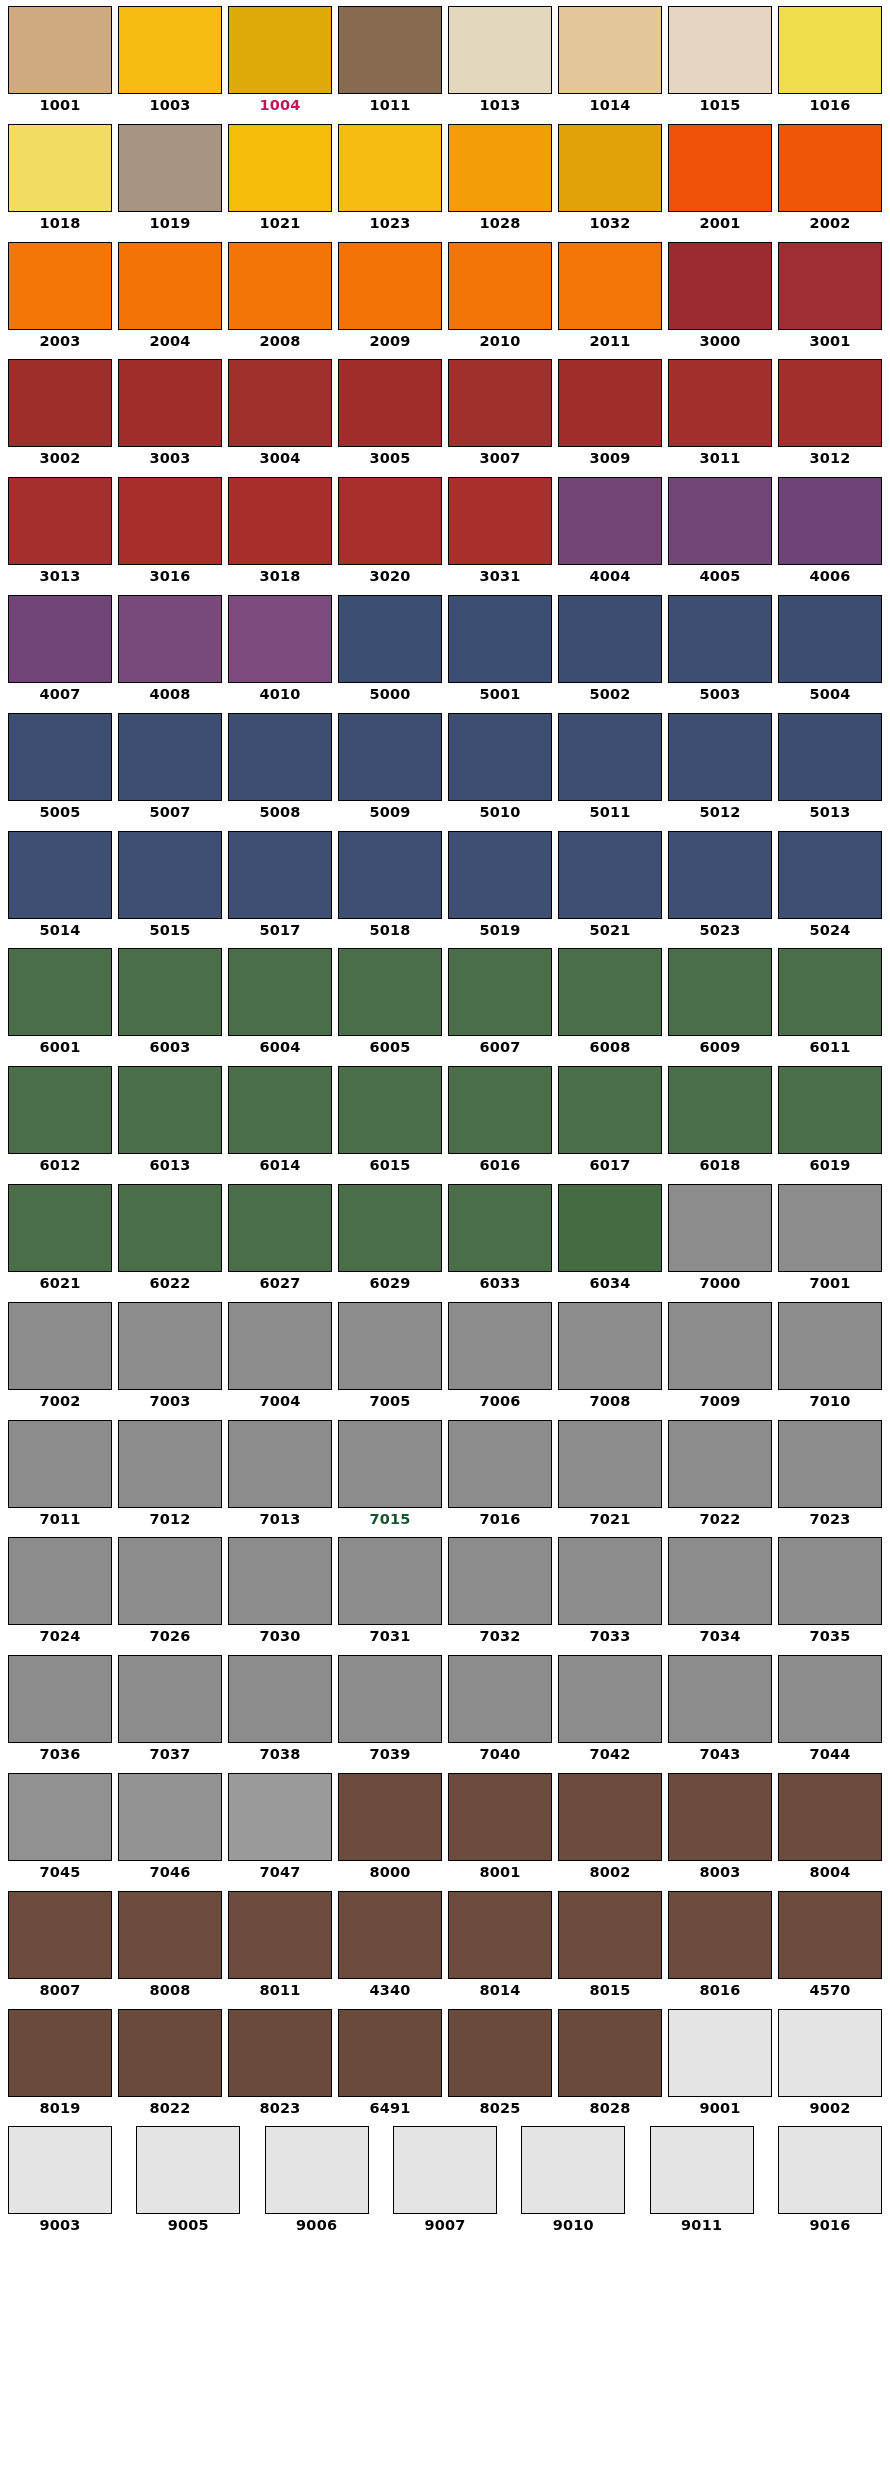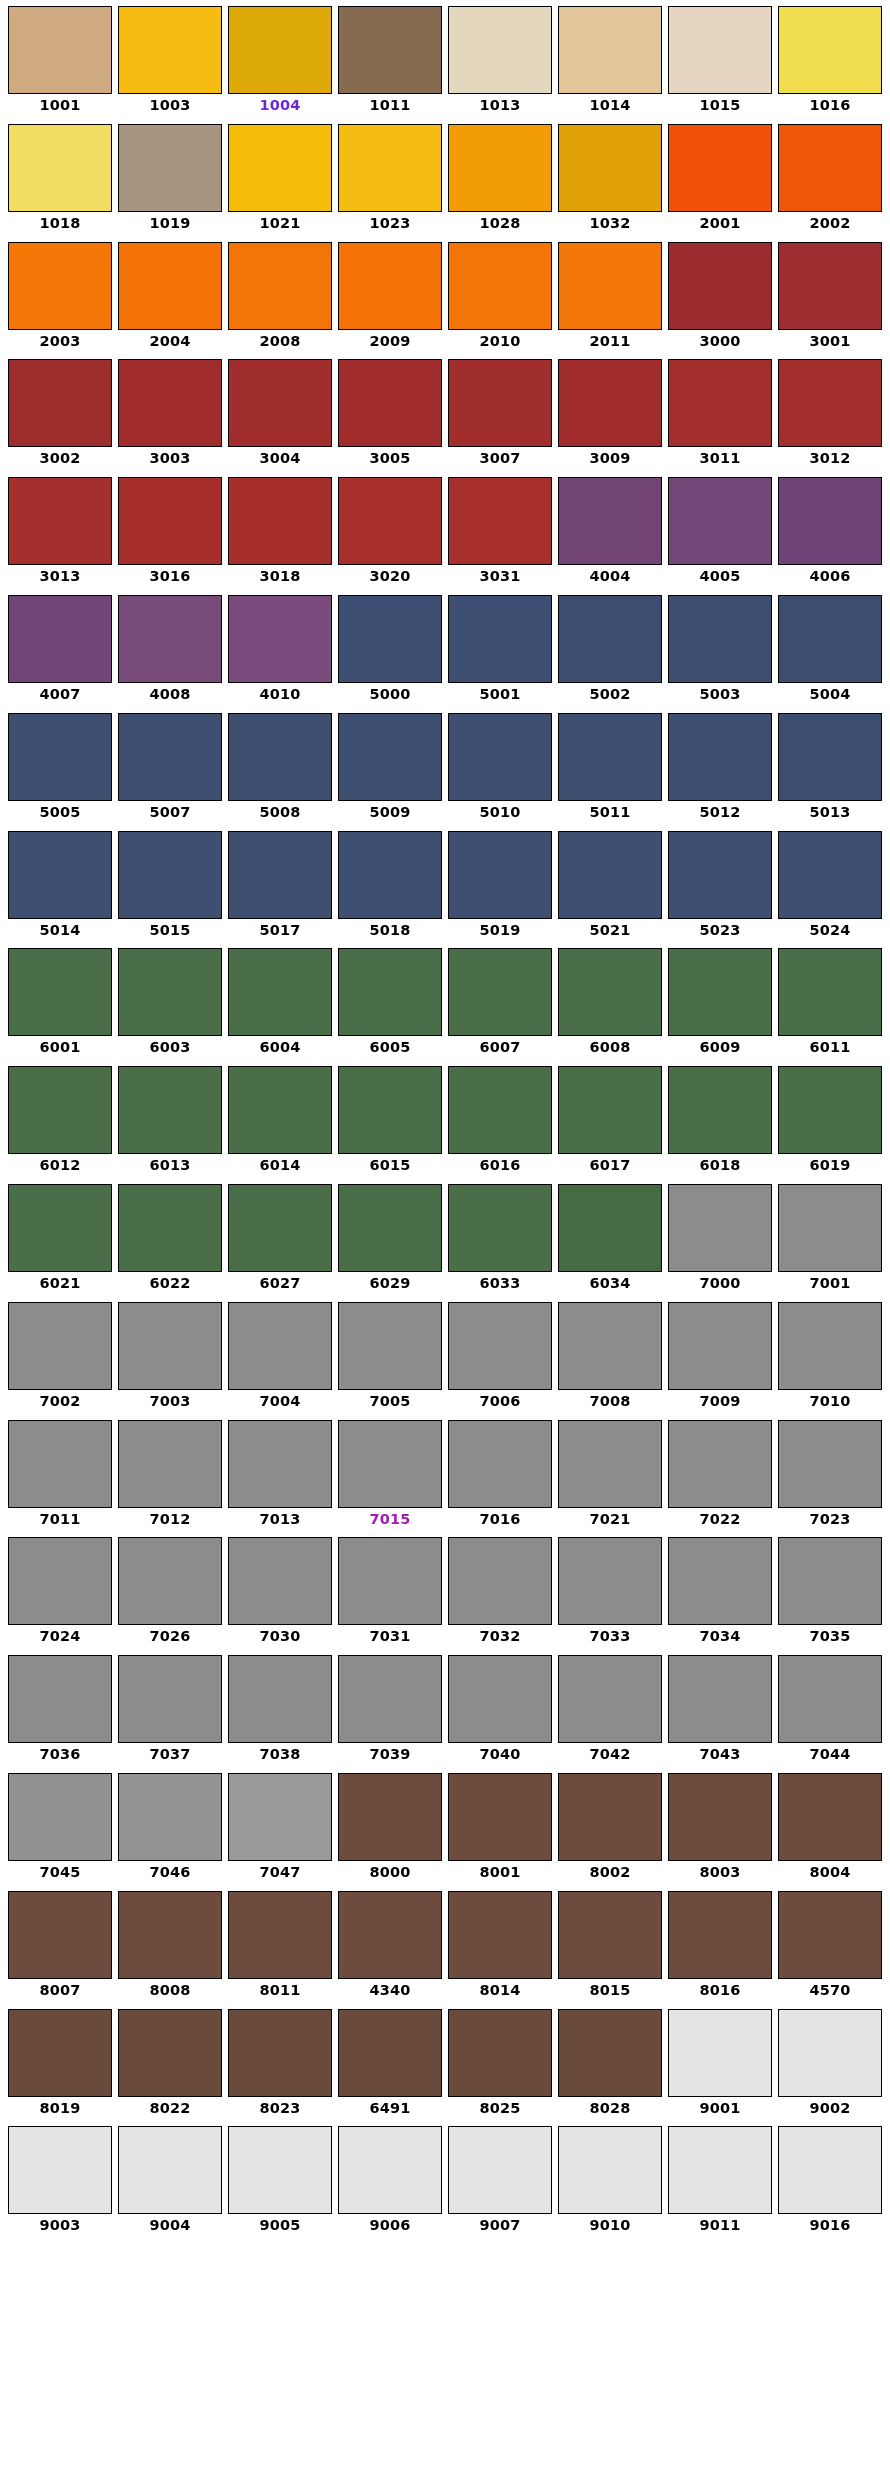--- a/index.html
+++ b/index.html
@@ -61,21 +61,21 @@
       <div class="cell">
         <div class="swatch" style="background-color: rgb(207, 169, 127); border-color: rgb(0, 0, 0);"></div>
         <div class="label" style="color: rgb(0, 0, 0);">1001</div>
       </div>
       <div class="cell">
         <div class="swatch" style="background-color: rgb(247, 188, 18); border-color: rgb(0, 0, 0);"></div>
         <div class="label" style="color: rgb(0, 0, 0);">1003</div>
       </div>
       <div class="cell">
         <div class="swatch" style="background-color: rgb(221, 170, 9); border-color: rgb(0, 0, 0);"></div>
-        <div class="label" style="color: #6d28d9;">1004</div>
+        <div class="label" style="color: #be185d;">1004</div>
       </div>
       <div class="cell">
         <div class="swatch" style="background-color: rgb(134, 107, 81); border-color: rgb(0, 0, 0);"></div>
         <div class="label" style="color: rgb(0, 0, 0);">1011</div>
       </div>
       <div class="cell">
         <div class="swatch" style="background-color: rgb(227, 216, 190); border-color: rgb(0, 0, 0);"></div>
         <div class="label" style="color: rgb(0, 0, 0);">1013</div>
       </div>
       <div class="cell">
@@ -473,21 +473,21 @@
       <div class="cell">
         <div class="swatch" style="background-color: rgb(140, 140, 140); border-color: rgb(0, 0, 0);"></div>
         <div class="label" style="color: rgb(0, 0, 0);">7012</div>
       </div>
       <div class="cell">
         <div class="swatch" style="background-color: rgb(140, 140, 140); border-color: rgb(0, 0, 0);"></div>
         <div class="label" style="color: rgb(0, 0, 0);">7013</div>
       </div>
       <div class="cell">
         <div class="swatch" style="background-color: rgb(140, 140, 140); border-color: rgb(0, 0, 0);"></div>
-        <div class="label" style="color: #a21caf;">7015</div>
+        <div class="label" style="color: #14532d;">7015</div>
       </div>
       <div class="cell">
         <div class="swatch" style="background-color: rgb(140, 140, 140); border-color: rgb(0, 0, 0);"></div>
         <div class="label" style="color: rgb(0, 0, 0);">7016</div>
       </div>
       <div class="cell">
         <div class="swatch" style="background-color: rgb(140, 140, 140); border-color: rgb(0, 0, 0);"></div>
         <div class="label" style="color: rgb(0, 0, 0);">7021</div>
       </div>
       <div class="cell">
@@ -666,24 +666,20 @@
       </div>
       <div class="cell">
         <div class="swatch" style="background-color: rgb(228, 228, 228); border-color: rgb(0, 0, 0);"></div>
         <div class="label" style="color: rgb(0, 0, 0);">9002</div>
       </div>
     </div>
     <div class="row">
       <div class="cell">
         <div class="swatch" style="background-color: rgb(228, 228, 228); border-color: rgb(0, 0, 0);"></div>
         <div class="label" style="color: rgb(0, 0, 0);">9003</div>
-      </div>
-      <div class="cell">
-        <div class="swatch" style="background-color: rgb(228, 228, 228); border-color: rgb(0, 0, 0);"></div>
-        <div class="label" style="color: rgb(0, 0, 0);">9004</div>
       </div>
       <div class="cell">
         <div class="swatch" style="background-color: rgb(228, 228, 228); border-color: rgb(0, 0, 0);"></div>
         <div class="label" style="color: rgb(0, 0, 0);">9005</div>
       </div>
       <div class="cell">
         <div class="swatch" style="background-color: rgb(228, 228, 228); border-color: rgb(0, 0, 0);"></div>
         <div class="label" style="color: rgb(0, 0, 0);">9006</div>
       </div>
       <div class="cell">

